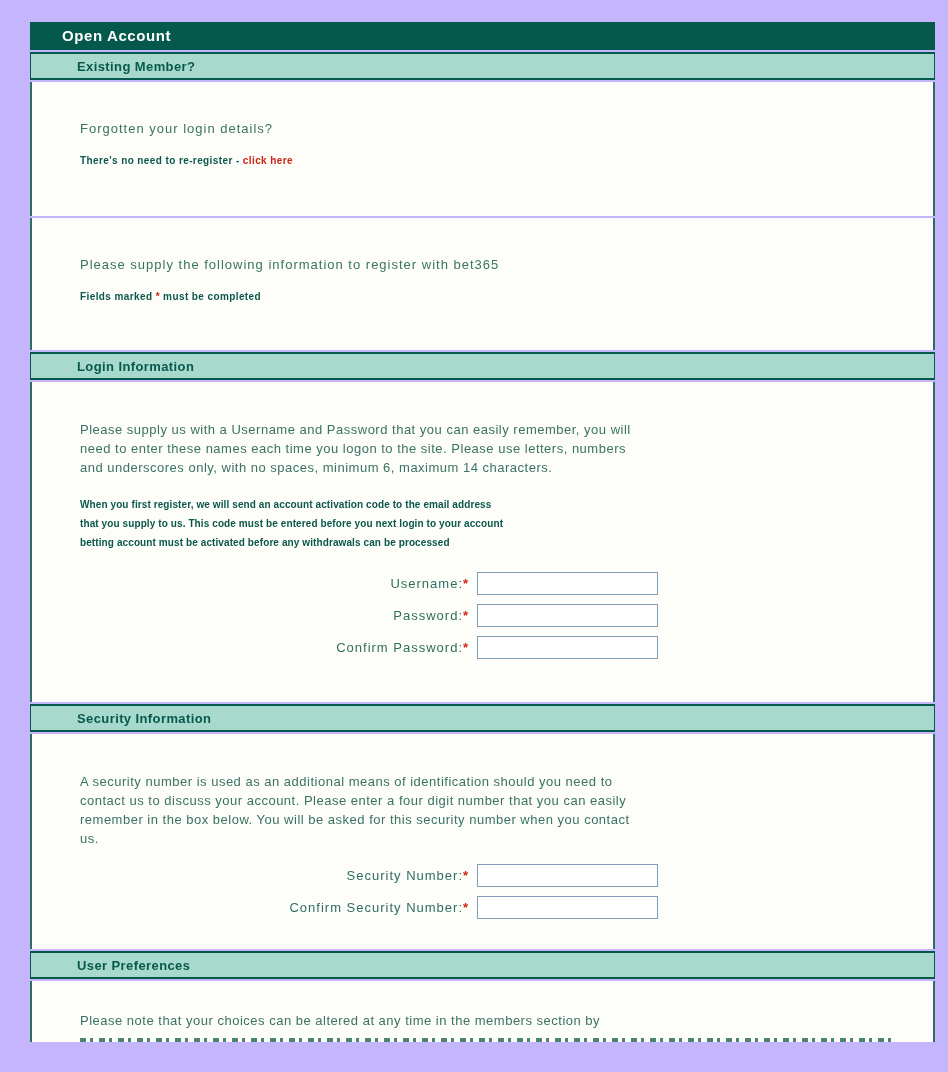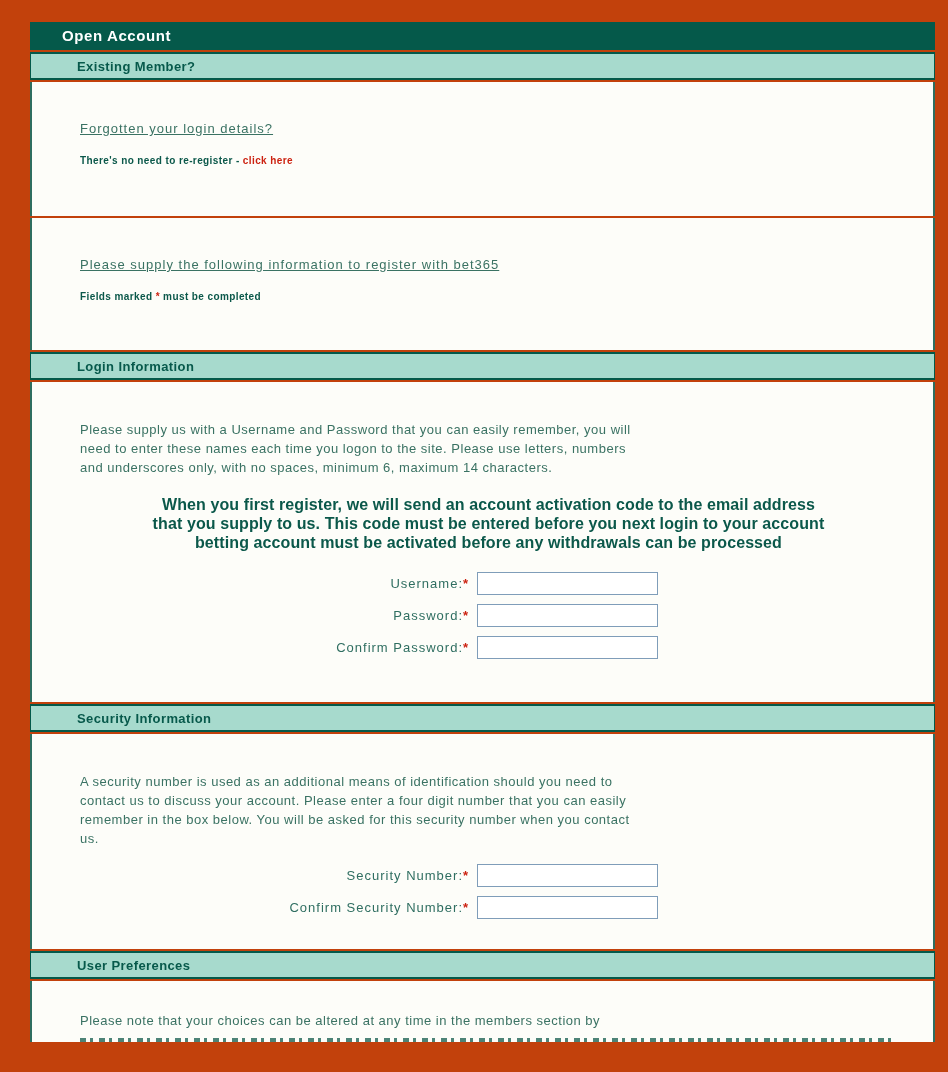--- a/index.html
+++ b/index.html
@@ -5,21 +5,21 @@
   * { box-sizing: border-box; }
   html, body { margin: 0; padding: 0; }
   body {
     background: #f4f3ee;
     font-family: "Liberation Sans", sans-serif;
   }
   .page {
     position: relative;
     width: 948px;
     height: 1072px;
-    background: #c2410c;
+    background: #c4b5fd;
     overflow: hidden;
   }
   .form-container {
     position: absolute;
     left: 30px;
     top: 22px;
     width: 905px;
   }
   
   .title-bar {
@@ -79,39 +79,38 @@
   }
   .para {
     line-height: 19px;
     letter-spacing: 0.5px;
   }
   .para span { display: block; white-space: nowrap; }
   .para-bold {
     line-height: 19px;
     color: #0b584a;
     font-weight: bold;
-    font-size: 16px;
+    font-size: 10px;
     letter-spacing: 0.1px;
-    text-align: center;
   }
   .para-bold span { display: inline; }
   .para-bold .pline { display: block; white-space: nowrap; }
   .red-link {
     color: #cc2211;
     font-weight: bold;
     cursor: pointer;
   }
   .req {
     color: #cc2211;
     font-weight: bold;
     display: inline-block;
     width: 12px;
     text-align: left;
   }
-  .mt-first  { margin-top: 39px; text-decoration: underline; }
+  .mt-first  { margin-top: 39px; }
   .mt-second { margin-top: 19px; }
   .mt-intro  { margin-top: 38px; }
   .mt-activation { margin-top: 18px; }
   .fields-block { margin-top: 19px; }
   .sec-fields-block { margin-top: 15px; }
 
   .field-row {
     display: flex;
     align-items: center;
     margin-bottom: 8px;

